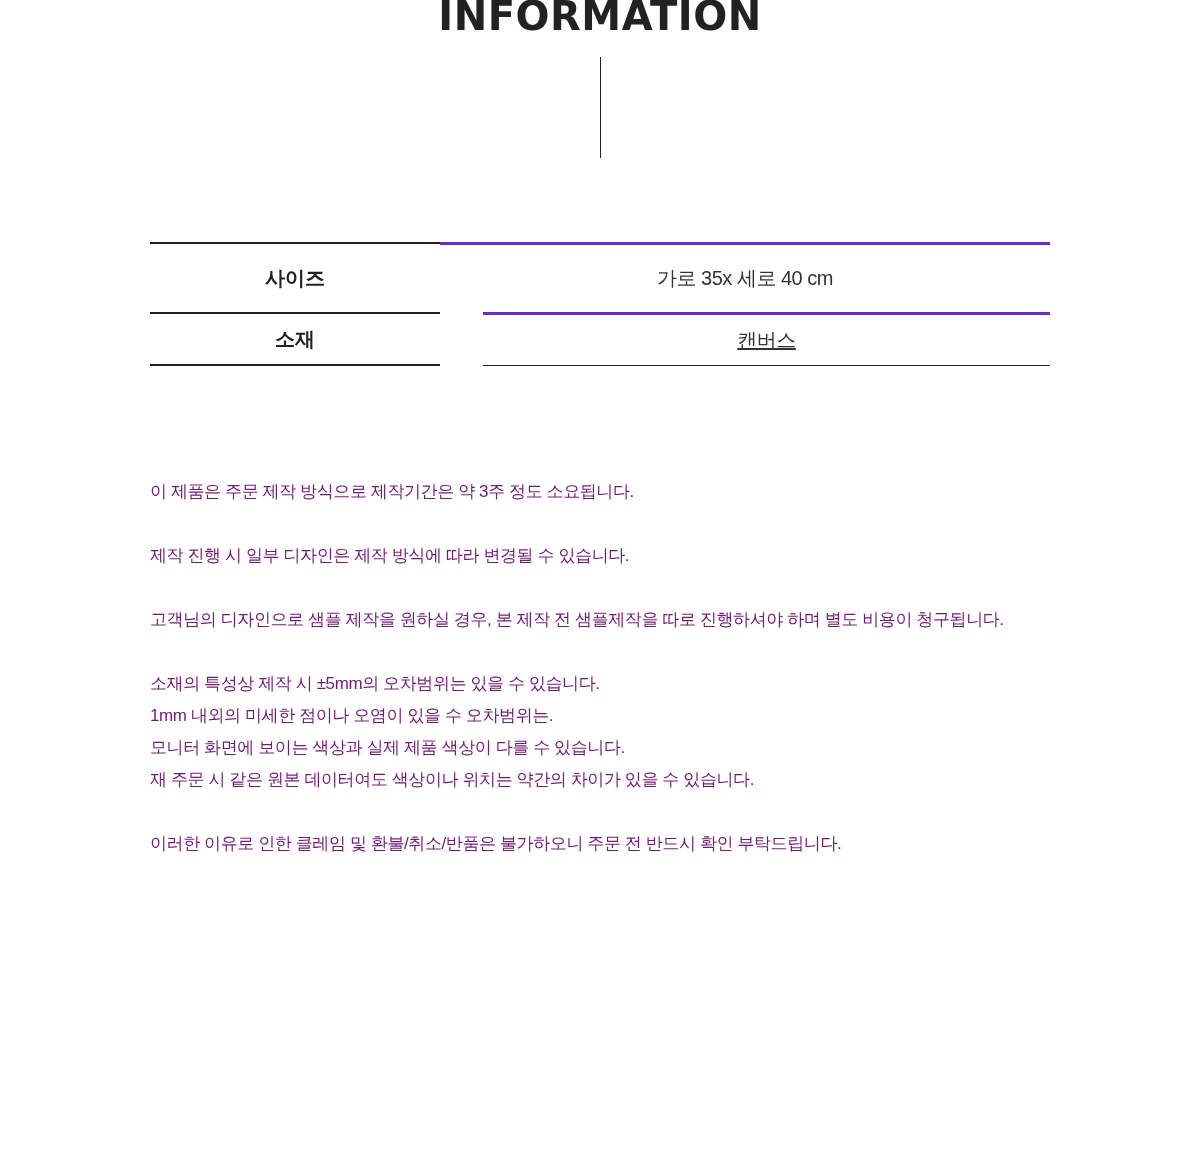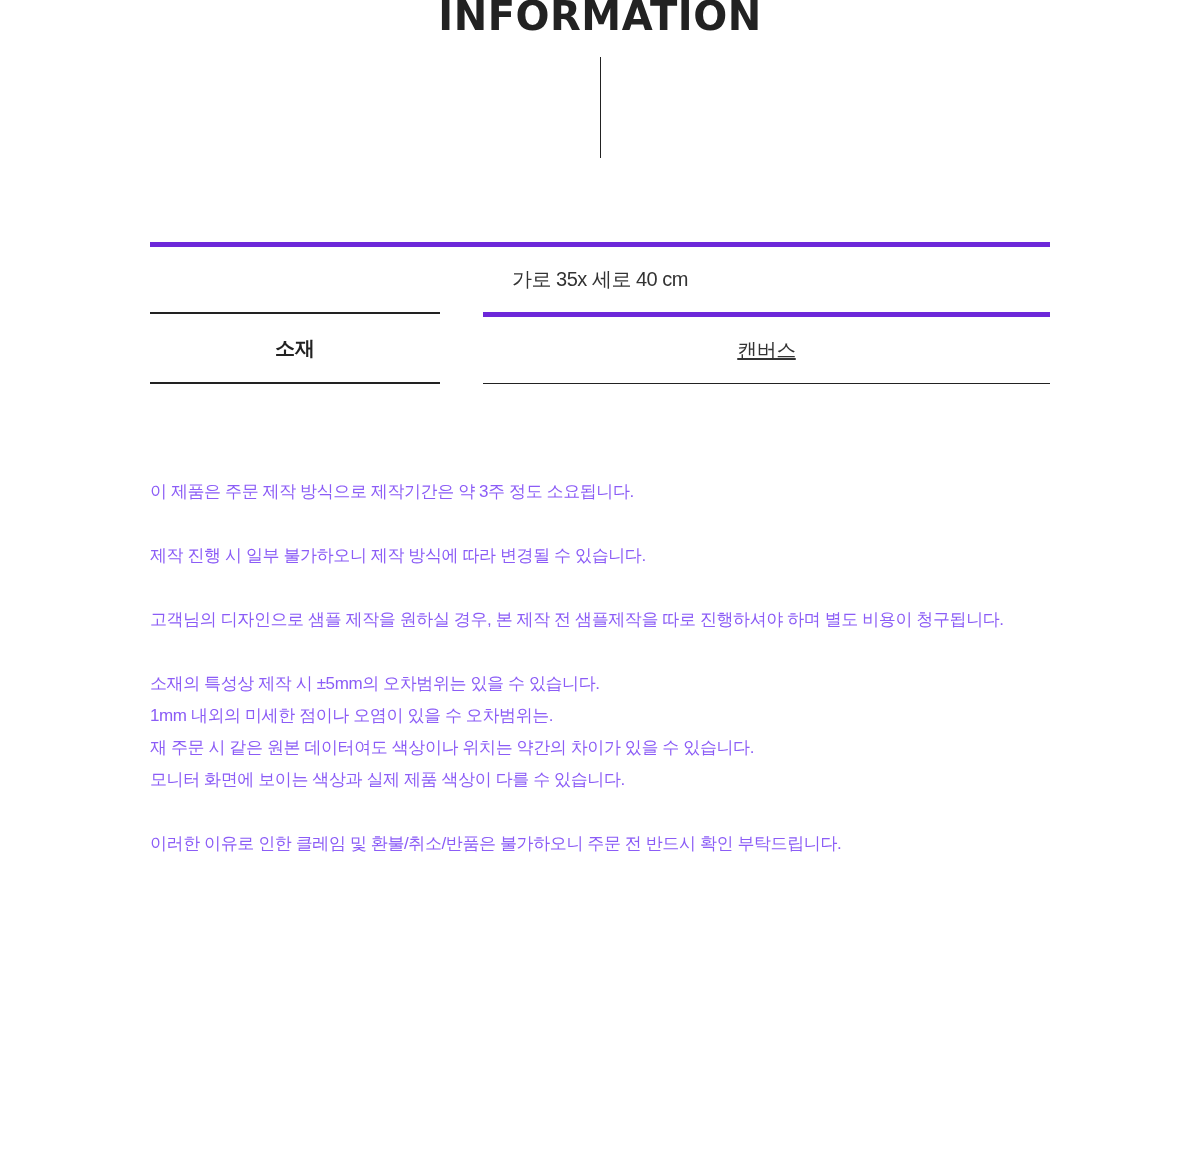--- a/index.html
+++ b/index.html
@@ -55,67 +55,68 @@
       color: #222222;
       border-top: 2px solid #222222;
     }
     .spec-value {
       flex: 1;
       display: flex;
       align-items: center;
       justify-content: center;
       font-size: 20px;
       color: #333333;
-      border-top: 5px solid #6d28d9;
+      border-top: 3px solid #6d28d9;
       letter-spacing: -0.5px;
     }
     .spec-row:last-child .spec-label { border-bottom: 2px solid #222222; }
     .spec-row:last-child .spec-value { border-bottom: 1px solid #222222; text-decoration: underline; }
-    .spec-row:last-child { height: 72px; gap: 43px; }
+    .spec-row:last-child { height: 54px; gap: 43px; }
 
     .notes {
       position: absolute;
       left: 150px;
       top: 476px;
       width: 900px;
       font-size: 17px;
-      color: #8b5cf6;
+      color: #701a75;
       letter-spacing: -0.4px;
     }
     .note-line {
       height: 32px;
       line-height: 32px;
       white-space: nowrap;
     }
     .note-gap {
       height: 32px;
     }
   </style>
 </head>
 <body>
 
 <h1 class="title">INFORMATION</h1>
 <div class="vline"></div>
 
 <div class="spec-table">
   <div class="spec-row">
+    <div class="spec-label">사이즈</div>
     <div class="spec-value">가로 35x 세로 40 cm</div>
   </div>
   <div class="spec-row">
     <div class="spec-label">소재</div>
     <div class="spec-value">캔버스</div>
   </div>
 </div>
 
 <div class="notes">
   <div class="note-line">이 제품은 주문 제작 방식으로 제작기간은 약 3주 정도 소요됩니다.</div>
   <div class="note-gap"></div>
-  <div class="note-line">제작 진행 시 일부 불가하오니 제작 방식에 따라 변경될 수 있습니다.</div>
+  <div class="note-line">제작 진행 시 일부 디자인은 제작 방식에 따라 변경될 수 있습니다.</div>
   <div class="note-gap"></div>
   <div class="note-line">고객님의 디자인으로 샘플 제작을 원하실 경우, 본 제작 전 샘플제작을 따로 진행하셔야 하며 별도 비용이 청구됩니다.</div>
   <div class="note-gap"></div>
   <div class="note-line">소재의 특성상 제작 시 ±5mm의 오차범위는 있을 수 있습니다.</div>
   <div class="note-line">1mm 내외의 미세한 점이나 오염이 있을 수 오차범위는.</div>
+  <div class="note-line">모니터 화면에 보이는 색상과 실제 제품 색상이 다를 수 있습니다.</div>
   <div class="note-line">재 주문 시 같은 원본 데이터여도 색상이나 위치는 약간의 차이가 있을 수 있습니다.</div>
-  <div class="note-line">모니터 화면에 보이는 색상과 실제 제품 색상이 다를 수 있습니다.</div>
   <div class="note-gap"></div>
   <div class="note-line">이러한 이유로 인한 클레임 및 환불/취소/반품은 불가하오니 주문 전 반드시 확인 부탁드립니다.</div>
 </div>
 
 </body></html>

